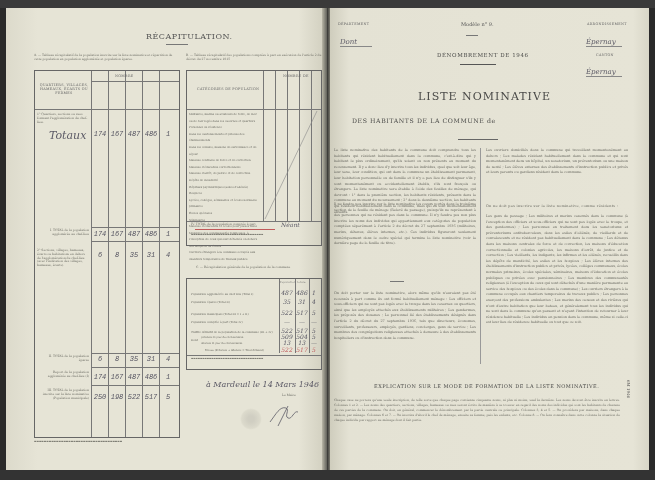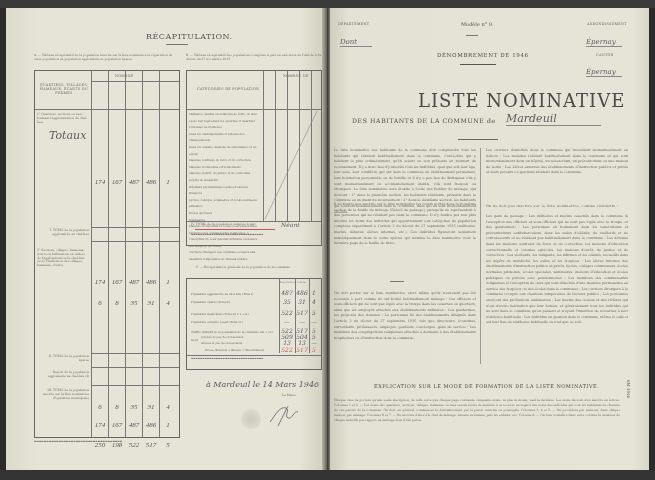--- a/index.html
+++ b/index.html
@@ -13,24 +13,24 @@
   .grid{background-image:linear-gradient(#d9d7c8 1px,transparent 1px),linear-gradient(90deg,#d9d7c8 1px,transparent 1px);background-size:6px 6px;}
   .abs{position:absolute;}
   .tiny{font-size:3px;line-height:3.8px;color:#6a6a62;}
   .title-recap{position:absolute;left:140px;top:24px;font-size:8px;letter-spacing:0.5px;color:#555;}
   .rule{position:absolute;height:1px;background:#777;}
   .box{position:absolute;border:1.5px solid #666;}
   .vline{position:absolute;width:1px;background:#777;}
   .hline{position:absolute;height:1px;background:#777;}
   .hand{font-family:"DejaVu Serif",serif;font-style:italic;color:#5c5a66;}
   .red{color:#c05a5a;}
-  .num{position:absolute;font-size:7px;font-family:Liberation Serif, serif;font-style:italic;color:#555461;text-align:center;width:16px;margin-top:48px;}
+  .num{position:absolute;font-size:7px;font-family:Liberation Mono, monospace;font-style:italic;color:#555461;text-align:center;width:16px;}
   .numc{position:absolute;font-size:6px;font-family:"DejaVu Serif",serif;font-style:italic;color:#555461;text-align:center;width:14px;}
   .head-sm{position:absolute;font-size:3.4px;color:#666;letter-spacing:0.3px;}
-  .bigtitle{position:absolute;font-size:18px;letter-spacing:1px;color:#4a4a48;}
+  .bigtitle{position:absolute;font-size:11px;letter-spacing:1px;color:#4a4a48;}
   .line-text{position:absolute;font-size:8px;letter-spacing:0.6px;color:#4a4a48;}
   .para{position:absolute;font-size:3.4px;line-height:5.6px;color:#6a6a62;text-align:justify;}
   .stamp{position:absolute;width:22px;height:22px;border-radius:50%;background:radial-gradient(circle,#d0cec2 20%,#dcdacc 60%,transparent 70%);}
 </style>
 </head>
 <body>
 
 <div class="topbar"></div>
 <div class="bottombar"></div>
 
@@ -210,21 +210,20 @@
   <div class="head-sm" style="left:257px;top:14px;">ARRONDISSEMENT</div>
   <div class="abs hand" style="left:256px;top:30px;font-size:7px;width:36px;border-bottom:1px solid #888;">Épernay</div>
   <div class="head-sm" style="left:266px;top:45px;">CANTON</div>
   <div class="abs hand" style="left:256px;top:60px;font-size:7px;width:36px;border-bottom:1px solid #888;">Épernay</div>
 
   <div class="abs" style="left:107px;top:44px;font-size:5.5px;letter-spacing:0.6px;color:#4a4a48;">DÉNOMBREMENT DE 1946</div>
   <div class="rule" style="left:130px;top:56px;width:36px;background:#555;"></div>
 
   <div class="bigtitle" style="left:88px;top:82px;">LISTE NOMINATIVE</div>
   <div class="line-text" style="left:22px;top:109px;font-size:6.2px;">DES HABITANTS DE LA COMMUNE de</div>
-  <div class="abs hand" style="left:176px;top:104px;font-size:11px;width:95px;border-bottom:1px solid #888;">Mardeuil</div>
   <div class="rule" style="left:128px;top:131px;width:40px;background:#666;"></div>
 
   <div class="para" style="left:4px;top:140px;width:142px;">La liste nominative des habitants de la commune doit comprendre tous les habitants qui résident habituellement dans la commune, c'est-à-dire qui y habitent le plus ordinairement, qu'ils soient ou non présents au moment du recensement. Il y a donc lieu d'y inscrire tous les individus, quel que soit leur âge, leur sexe, leur condition, qui ont dans la commune un établissement permanent, leur habitation personnelle ou de famille et il n'y a pas lieu de distinguer s'ils y sont momentanément ou accidentellement établis, s'ils sont français ou étrangers. La liste nominative sera établie à l'aide des feuilles de ménage, qui devront : 1° dans la première section, les habitants résidents, présents dans la commune au moment du recensement ; 2° dans la deuxième section, les habitants qui résident habituellement dans la commune, mais qui en sont momentanément absents.</div>
   <div class="para" style="left:4px;top:194px;width:142px;">Il ne faudra pas inscrire sur la liste nominative les cœurs portés dans la troisième section de la feuille de ménage (Relevé de passage), puisqu'ils ne représentent à des personnes qui ne résident pas dans la commune. Il n'y faudra pas non plus inscrire les noms des individus qui appartiennent aux catégories de population comptées séparément à l'article 2 du décret du 27 septembre 1936 (militaires, marins, détenus, élèves internes, etc.). Ces individus figureront seulement numériquement dans le cadre spécial qui termine la liste nominative (voir la dernière page de la feuille de titre).</div>
   <div class="rule" style="left:60px;top:273px;width:14px;"></div>
   <div class="para" style="left:4px;top:283px;width:142px;">On doit porter sur la liste nominative, alors même qu'ils n'auraient pas été recensés à part comme ils ont formé habituellement ménage : Les officiers et sous-officiers qui ne sont pas logés avec la troupe dans les casernes ou quartiers, ainsi que les employés attachés aux établissements militaires ; Les gendarmes, les préposés des douanes ; Le personnel lié des établissements désignés dans l'article 2 du décret du 27 septembre 1936, tels que directeurs, économes, surveillants, professeurs, employés, gardiens, concierges, gens de service ; Les membres des congrégations religieuses attachés à demeure à des établissements hospitaliers ou d'instruction dans la commune.</div>
 
   <div class="vline" style="left:150px;top:140px;height:216px;background:#999;"></div>
 
   <div class="para" style="left:156px;top:140px;width:142px;">Les ouvriers domiciliés dans la commune qui travaillent momentanément au dehors ; Les malades résidant habituellement dans la commune et qui sont momentanément dans un hôpital, un sanatorium, un préventorium ou une maison de santé ; Les élèves externes des établissements d'instruction publics et privés et leurs parents ou gardiens résidant dans la commune.</div>

